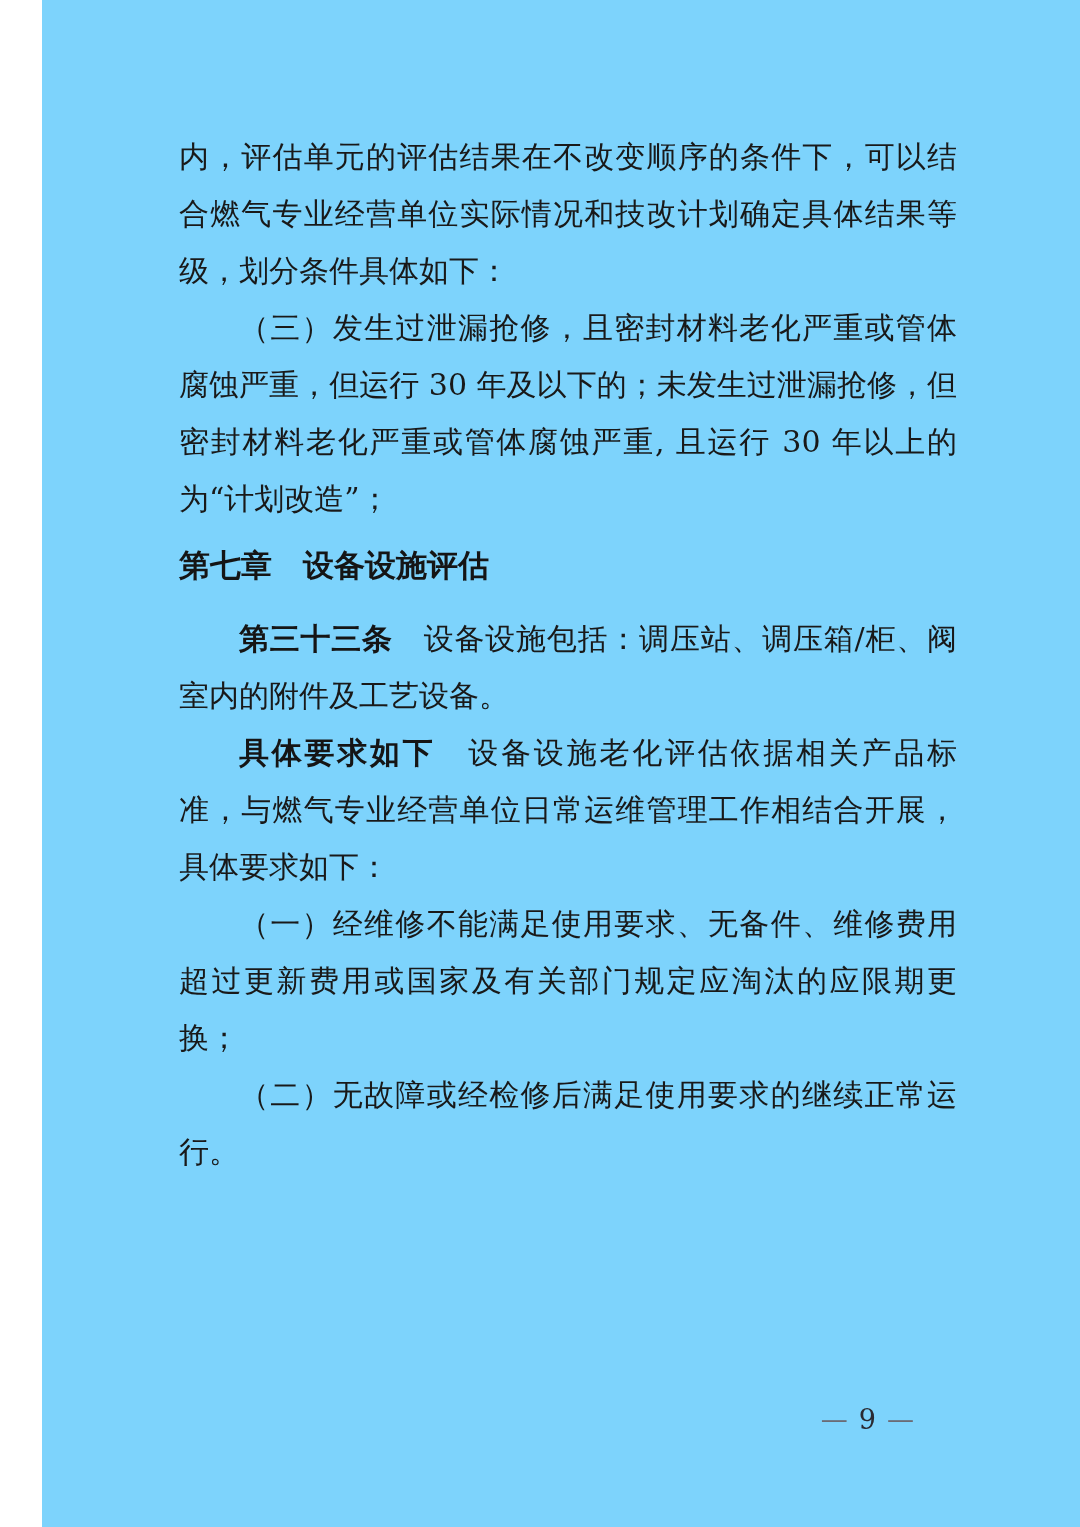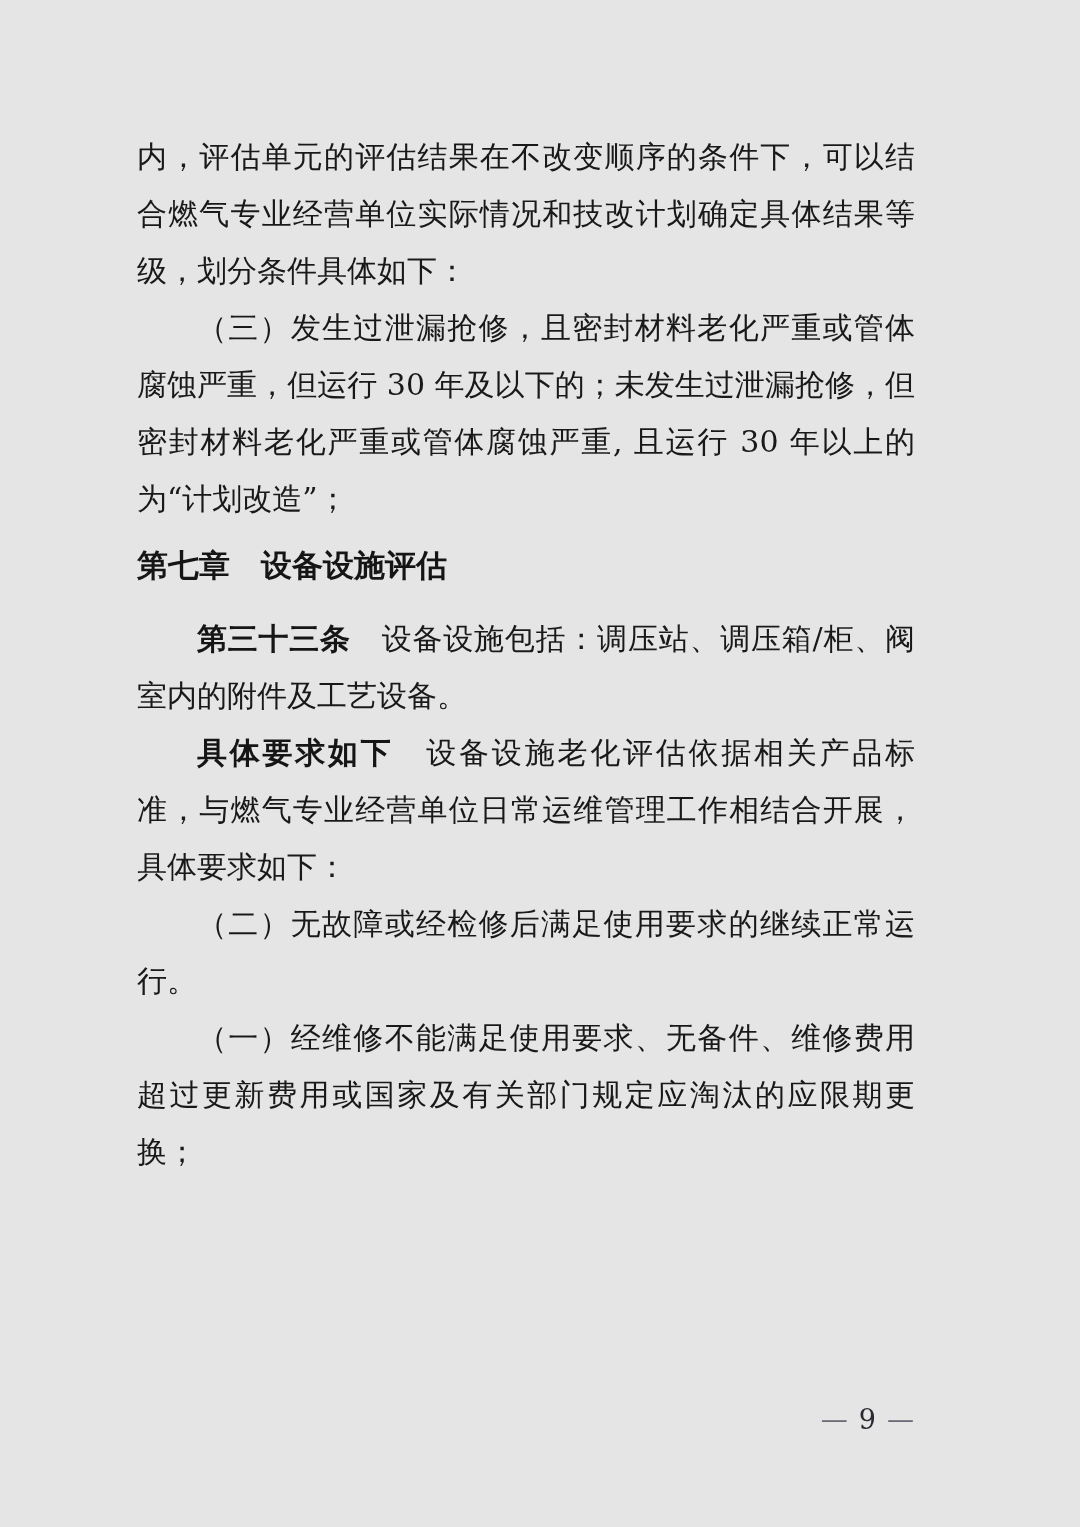--- a/index.html
+++ b/index.html
@@ -11,21 +11,22 @@
     height: 1527px;
     background: #ffffff;
     position: relative;
     overflow: hidden;
     font-family: "DejaVu Serif", "Liberation Serif", serif;
     color: #191919;
   }
   .page {
     position: absolute;
     inset: 0;
-    background: #e5e5e5;
+    background: #7dd3fc;
+    margin-left: 42px;
   }
   .content {
     position: absolute;
     left: 137px;
     top: 128px;
     width: 778px;
     font-size: 30px;
     line-height: 57px;
     text-align: justify;
     text-justify: inter-ideograph;
@@ -81,23 +82,23 @@
 
     <p class="para">（三）发生过泄漏抢修，且密封材料老化严重或管体腐蚀严重，但运行 30 年及以下的；未发生过泄漏抢修，但密封材料老化严重或管体腐蚀严重, 且运行 30 年以上的为“计划改造”；</p>
 
 
     <h2 class="chapter">第七章　设备设施评估</h2>
 
     <p class="para"><span class="article-label">第三十三条</span><span>　设备设施包括：调压站、调压箱/柜、阀室内的附件及工艺设备。</span></p>
 
     <p class="para"><span class="article-label">具体要求如下</span><span>　设备设施老化评估依据相关产品标准，与燃气专业经营单位日常运维管理工作相结合开展，具体要求如下：</span></p>
 
+    <p class="para">（一）经维修不能满足使用要求、无备件、维修费用超过更新费用或国家及有关部门规定应淘汰的应限期更换；</p>
+
     <p class="para">（二）无故障或经检修后满足使用要求的继续正常运行。</p>
-
-    <p class="para">（一）经维修不能满足使用要求、无备件、维修费用超过更新费用或国家及有关部门规定应淘汰的应限期更换；</p>
 
   </div>
 
   <div class="footer">
     <span class="dash">—</span><span class="num">9</span><span class="dash">—</span>
   </div>
 
 </div>
 
 </body></html>

